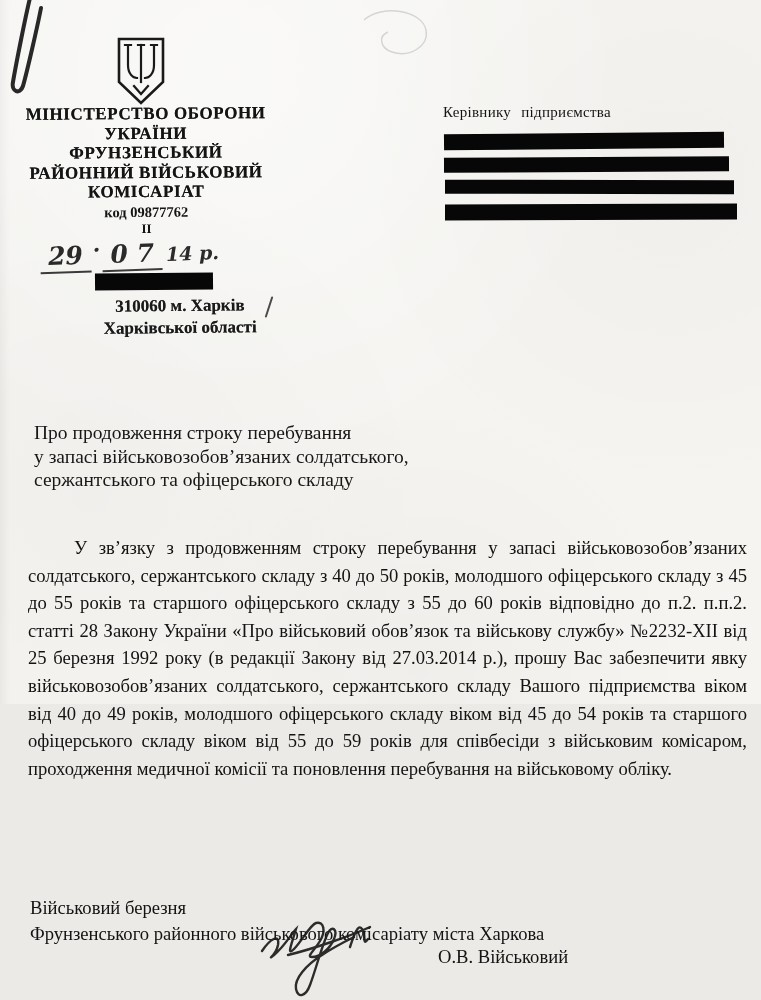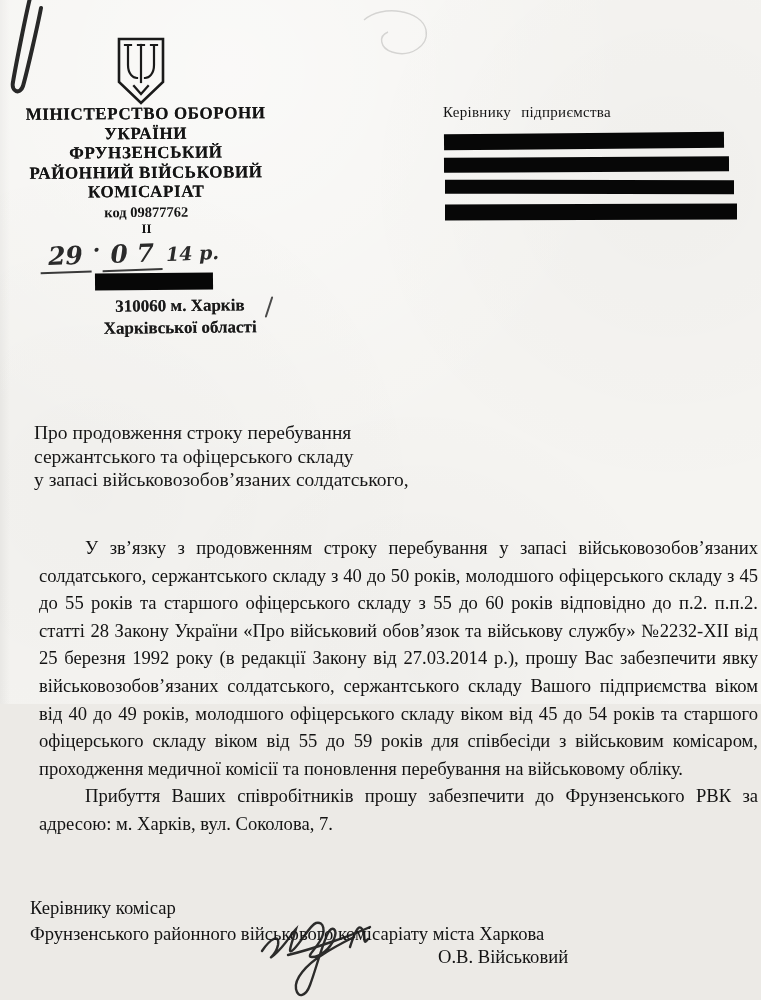--- a/index.html
+++ b/index.html
@@ -83,21 +83,21 @@
   .r4{left:445px;top:204px;width:292px;height:16px;transform:rotate(-0.2deg);}
 
   
   .subject{
     left:34px;top:385px;width:430px;
     font-size:19.5px;line-height:23.5px;color:#171717;margin-top:36px;
   }
 
   
   .bodytext{
-    left:39px;top:534px;width:719px;
+    left:28px;top:534px;width:719px;
     font-size:18.6px;line-height:27.6px;
     text-align:justify;color:#131313;
   }
   .bodytext p{margin:0;text-indent:46px;}
 
   
   .sigblock{
     left:30px;top:895px;width:720px;
     font-size:18.6px;line-height:26px;color:#131313;
   }
@@ -155,31 +155,30 @@
   <div class="abs hw-slash"></div>
 
   <div class="abs addressee-title">Керівнику підприємства</div>
   <div class="abs redaction r1"></div>
   <div class="abs redaction r2"></div>
   <div class="abs redaction r3"></div>
   <div class="abs redaction r4"></div>
 
   <div class="abs subject">
     <div>Про продовження строку перебування</div>
+    <div>у запасі військовозобов’язаних  солдатського,</div>
     <div>сержантського та офіцерського складу</div>
-    <div>у запасі військовозобов’язаних  солдатського,</div>
   </div>
 
   <div class="abs bodytext">
     <p>У зв’язку з продовженням строку перебування у запасі військовозобов’язаних солдатського, сержантського складу з 40 до 50 років, молодшого офіцерського складу з 45 до 55 років та старшого офіцерського складу з 55 до 60 років відповідно до п.2. п.п.2. статті 28 Закону України «Про військовий обов’язок та військову службу» №2232-ХІІ від 25 березня 1992 року (в редакції Закону від 27.03.2014 р.), прошу Вас забезпечити явку військовозобов’язаних солдатського, сержантського складу Вашого підприємства віком від 40 до 49 років, молодшого офіцерського складу віком від 45 до 54 років та старшого офіцерського складу віком від 55 до 59 років для співбесіди з військовим комісаром, проходження медичної комісії та поновлення перебування на військовому обліку.</p>
-    <p>Прибуття Ваших співробітників прошу забезпечити до Фрунзенського РВК за адресою: м. Харків, вул. Соколова, 7.</p>
   </div>
 
   <div class="abs sigblock">
-    <div>Керівнику комісар</div>
+    <div>Військовий березня</div>
     <div>Фрунзенського районного військового комісаріату міста Харкова</div>
     <svg class="sig-svg" width="140" height="90" viewBox="0 0 140 90">
       <g fill="none" stroke="#1c1c1c" stroke-width="2.4" stroke-linecap="round" opacity="0.92">
         <path d="M4,38 C12,26 22,20 20,32 C18,42 8,48 16,42 C26,34 34,20 38,16 C34,30 28,44 36,36 C44,28 52,12 58,10 C66,8 68,18 62,28 C56,38 48,44 54,44 C62,44 72,36 76,26 C80,16 74,12 70,20 C64,32 58,56 52,72 C48,83 40,86 38,76 C36,66 48,52 64,42 C76,34 88,28 96,24"></path>
         <path d="M30,42 C55,36 95,22 112,14"></path>
         <path d="M92,34 C96,22 100,10 104,16 C108,22 104,34 110,26"></path>
       </g>
     </svg>
     <div class="sig-name">О.В. Військовий</div>
   </div>

